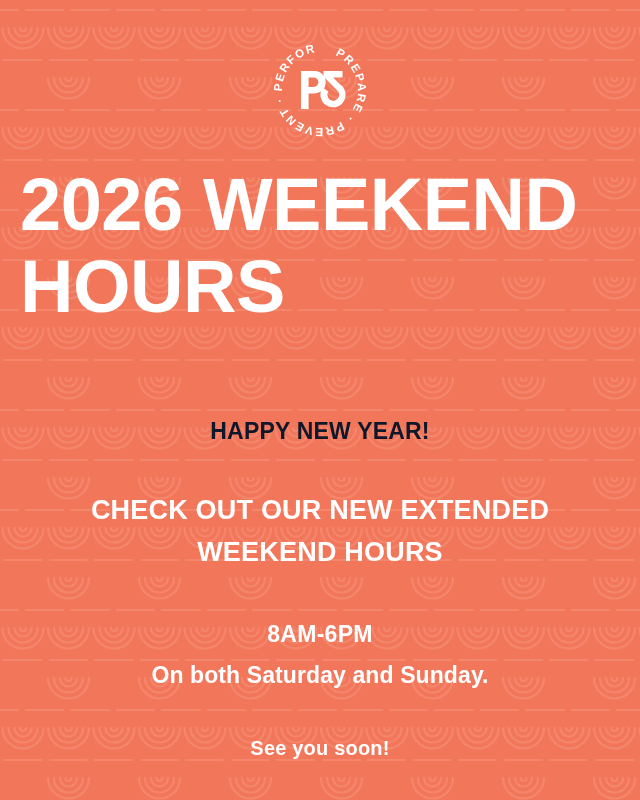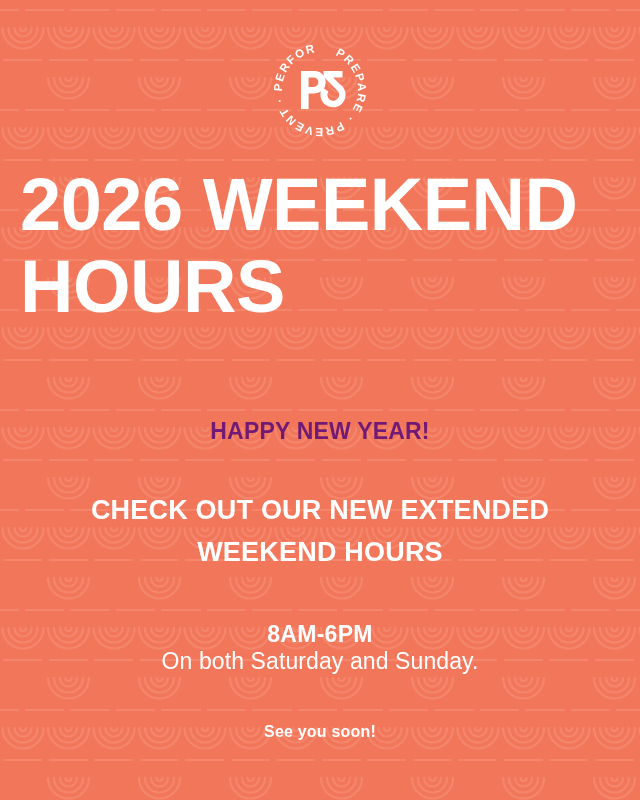--- a/index.html
+++ b/index.html
@@ -68,21 +68,21 @@
     font-size: 74px;
     line-height: 82px;
     font-weight: 700;
     letter-spacing: -0.5px;
     white-space: pre-line;
   }
 
   
   .greeting {
     margin-top: 40px;
-    color: #701a75;
+    color: #0f172a;
     font-size: 23px;
     font-weight: 700;
     letter-spacing: 0.2px;
     text-align: center;
   }
 
   .announce {
     margin-top: 44px;
     width: 540px;
     text-align: center;
@@ -97,32 +97,32 @@
   .hours-time {
     margin-top: 48px;
     color: #FFFFFF;
     font-size: 23px;
     font-weight: 700;
     letter-spacing: 0.3px;
     text-align: right;
   }
 
   .hours-days {
-    margin-top: 0;
+    margin-top: 14px;
     color: #FFFFFF;
     font-size: 23px;
-    font-weight: 400;
+    font-weight: 700;
     letter-spacing: 0.1px;
     text-align: center;
   }
 
   .closing {
     margin-top: 48px;
     color: #FFFFFF;
-    font-size: 16px;
+    font-size: 20px;
     font-weight: 700;
     letter-spacing: 0.2px;
     text-align: center;
   }
 </style>
 </head>
 <body>
 
 <div id="poster">
 

